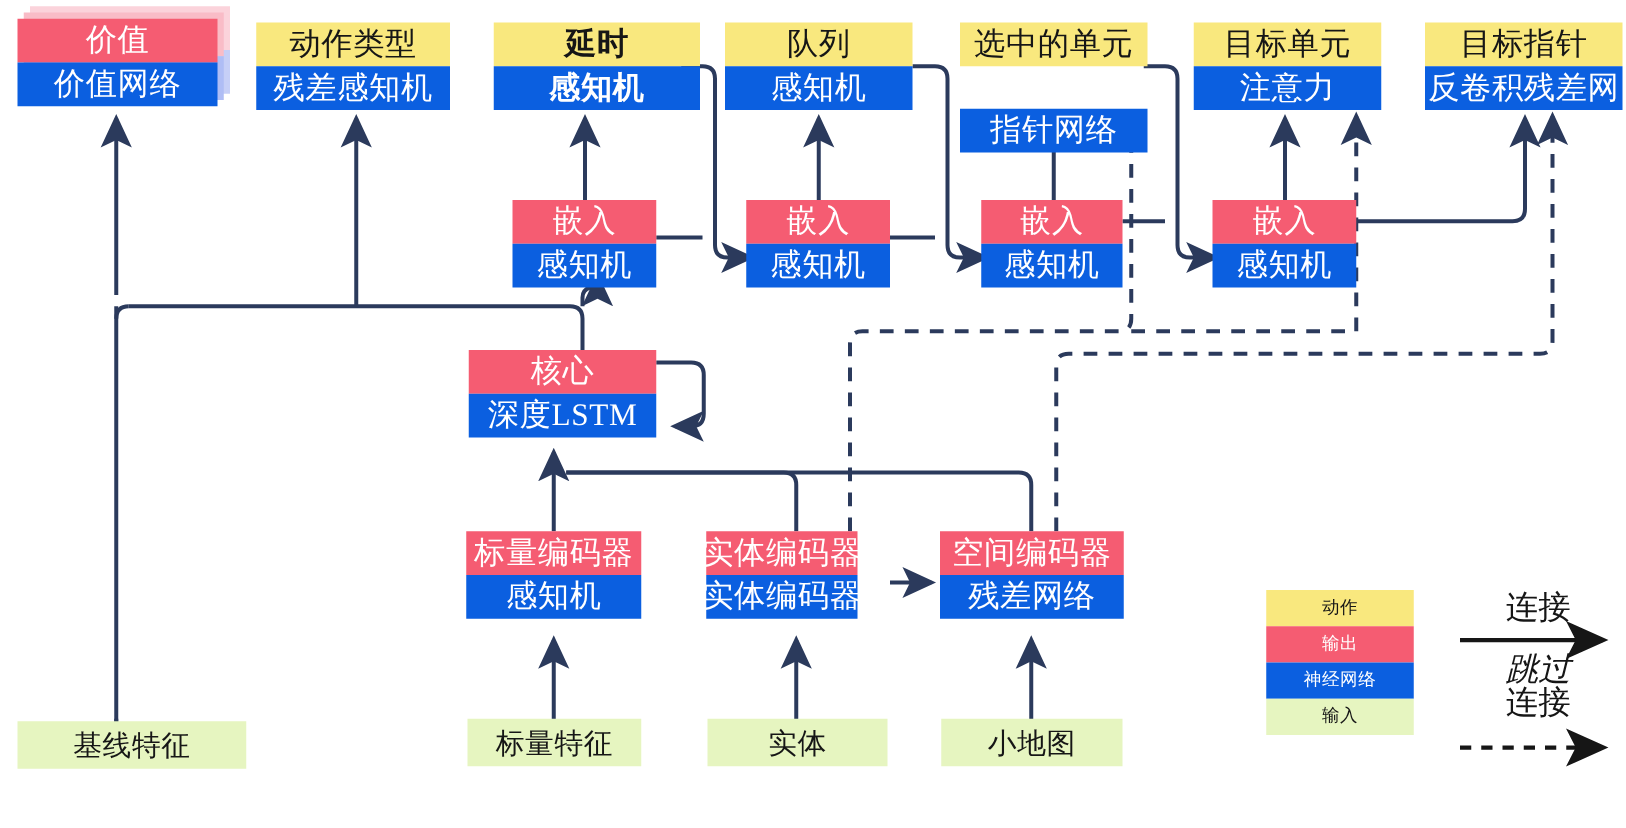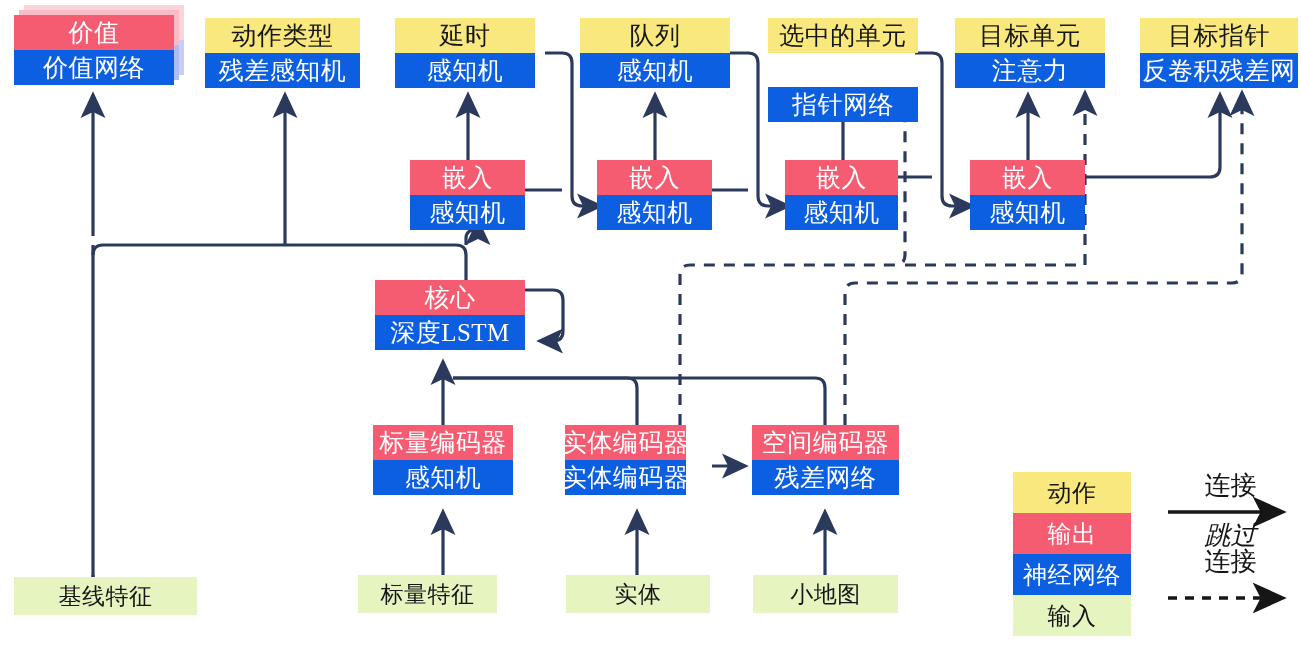--- a/index.html
+++ b/index.html
@@ -23,21 +23,21 @@
   .stack{position:absolute;z-index:3;}
   .stack .s1{position:absolute;left:10px;top:-10px;width:160px;height:70px;}
   .stack .s2{position:absolute;left:5px;top:-5px;width:160px;height:70px;}
   .sh-top{height:35px;}
   .sh-bot{height:35px;}
   .c1 .sh-top{background:#FBD3DB;} .c1 .sh-bot{background:#C6CFF7;}
   .c2 .sh-top{background:#F9BCC7;} .c2 .sh-bot{background:#AFBDF5;}
 
   
   #legend{position:absolute;left:1013px;top:472px;width:118px;z-index:6;}
-  #legend .band{height:41px;font-size:24px;}
+  #legend .band{height:29px;font-size:14px;}
   .legend-lines{position:absolute;left:1163px;top:472px;width:135px;height:128px;z-index:6;}
   .ll-label{position:absolute;width:135px;text-align:center;font-size:26px;color:#161616;
             line-height:1.05;white-space:nowrap;}
   #ll-conn{top:0px;}
   #ll-skip1{top:50px;font-style:italic;}
   #ll-skip2{top:76px;}
 </style>
 </head>
 <body>
 
@@ -134,21 +134,21 @@
   <div class="node twoband" style="left:14px;top:15px;width:160px;">
     <div class="band output">价值</div>
     <div class="band net">价值网络</div>
   </div>
 
   <div class="node twoband" style="left:205px;top:18px;width:155px;">
     <div class="band action">动作类型</div>
     <div class="band net">残差感知机</div>
   </div>
 
-  <div class="node twoband" style="left:395px;top:18px;width:140px;">
+  <div class="node twoband" style="left:395px;top:18px;width:165px;font-weight:bold;">
     <div class="band action">延时</div>
     <div class="band net">感知机</div>
   </div>
 
   <div class="node twoband" style="left:580px;top:18px;width:150px;">
     <div class="band action">队列</div>
     <div class="band net">感知机</div>
   </div>
 
   <div class="node twoband" style="left:768px;top:18px;width:150px;gap:34px;">
@@ -197,21 +197,21 @@
     <div class="band net">实体编码器</div>
   </div>
   <div class="node twoband" style="left:752px;top:425px;width:147px;">
     <div class="band output">空间编码器</div>
     <div class="band net">残差网络</div>
   </div>
 
   <div class="node inputnode" style="left:14px;top:577px;width:183px;">
     <div class="band input">基线特征</div>
   </div>
-  <div class="node inputnode" style="left:358px;top:575px;width:139px;justify-content:flex-end;">
+  <div class="node inputnode" style="left:374px;top:575px;width:139px;justify-content:flex-end;">
     <div class="band input">标量特征</div>
   </div>
   <div class="node inputnode" style="left:566px;top:575px;width:144px;">
     <div class="band input">实体</div>
   </div>
   <div class="node inputnode" style="left:753px;top:575px;width:145px;">
     <div class="band input">小地图</div>
   </div>
 
   <div id="legend">

